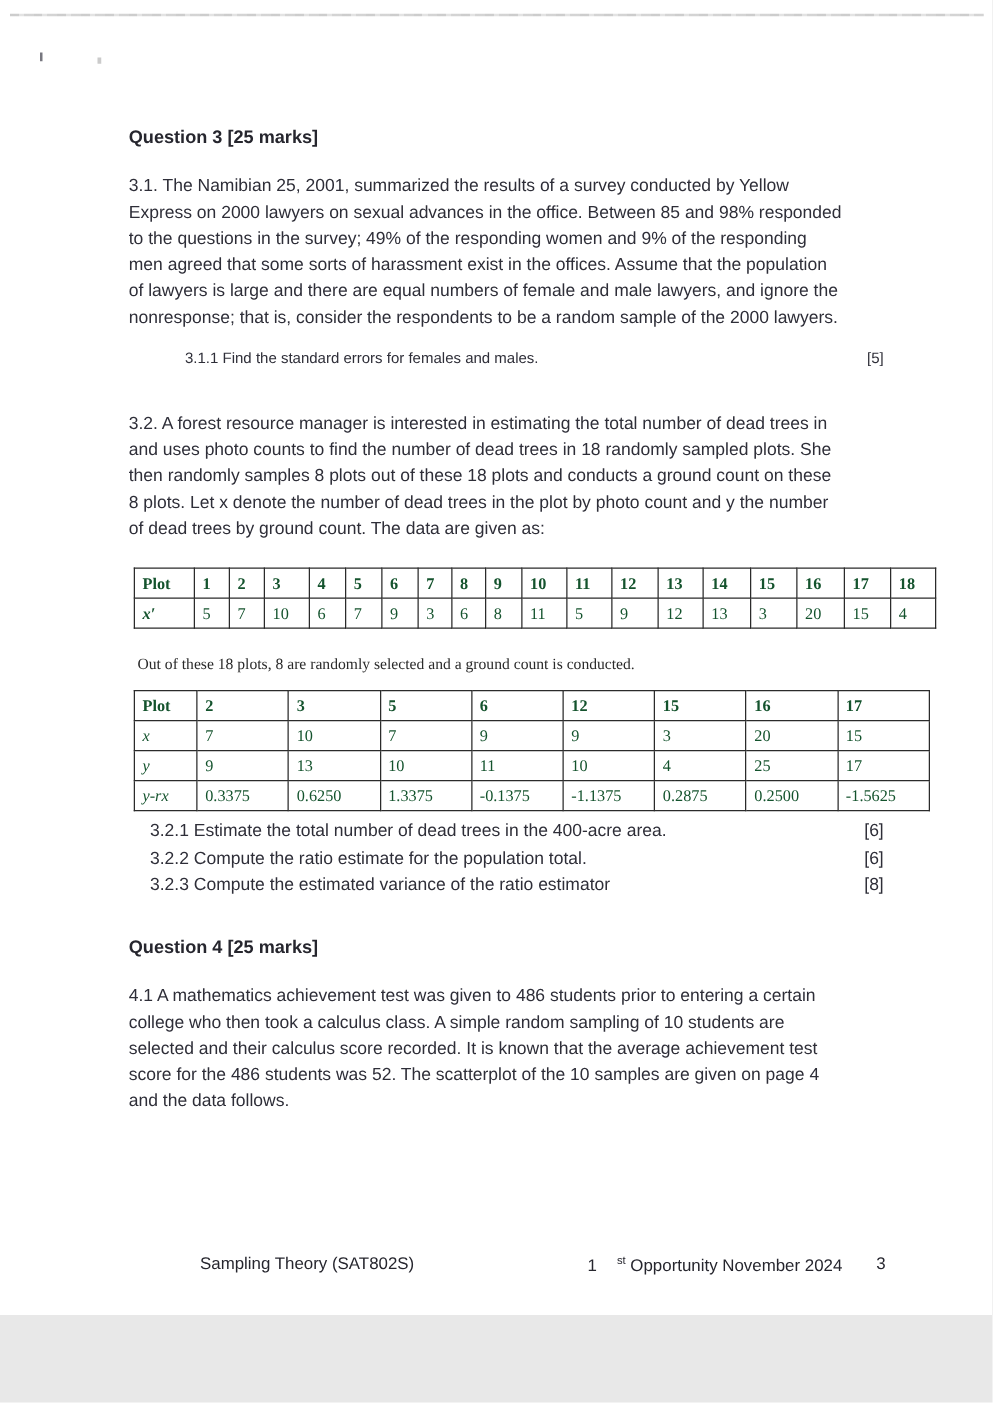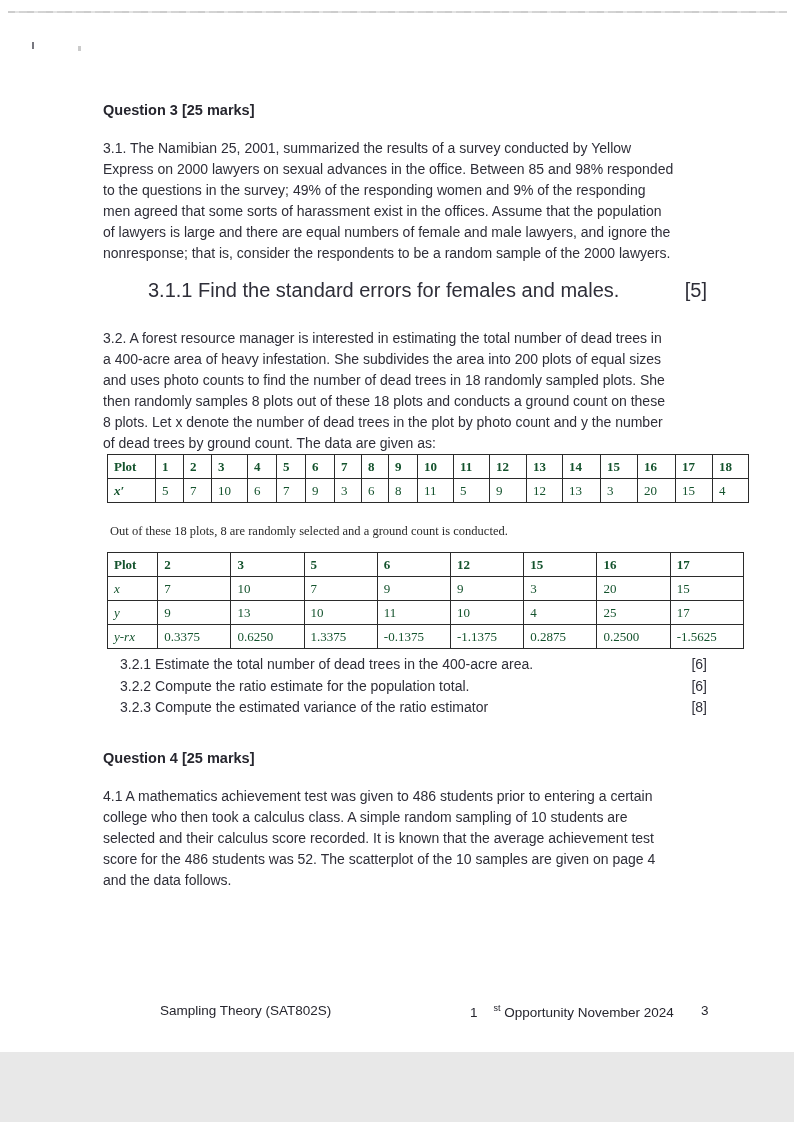--- a/index.html
+++ b/index.html
@@ -21,21 +21,21 @@
     opacity:.85;
   }
   .mark-a { top:42px; left:32px; width:2px; height:7px; background:#55555f; opacity:.8; }
   .mark-b { top:46px; left:78px; width:3px; height:5px; background:#b5b5b5; opacity:.7; }
   .bottom-scan-line { top:1098px; left:85px; width:627px; height:3px; background:#1b2233; }
 
   .heading { font-size:14.5px; font-weight:bold; color:#26262e; }
   .para { font-size:14px; line-height:21px; }
   .para div { white-space:nowrap; }
 
-  .q-row { left:103px; width:604px; display:flex; font-size:20px; }
+  .q-row { left:103px; width:604px; display:flex; font-size:12px; }
   .q-row .marks { margin-left:auto; }
 
   .subq { left:103px; width:604px; font-size:14px; }
   .subq-line { display:flex; line-height:21.5px;gap:24px; }
   .subq-line .t { margin-left:17px; }
   .subq-line .marks { margin-left:auto; }
 
   table.doc {
     border-collapse:collapse;
     table-layout:fixed;
@@ -86,21 +86,20 @@
       <div>nonresponse; that is, consider the respondents to be a random sample of the 2000 lawyers.</div>
     </div>
 
   <div class="abs q-row" style="top:279px;">
     <span class="t" style="margin-left:45px;">3.1.1 Find the standard errors for females and males.</span>
     <span class="marks">[5]</span>
   </div>
 
   <div class="abs para" style="left:103px; top:328px; width:620px;">
       <div>3.2. A forest resource manager is interested in estimating the total number of dead trees in</div>
-      <div>a 400-acre area of heavy infestation. She subdivides the area into 200 plots of equal sizes</div>
       <div>and uses photo counts to find the number of dead trees in 18 randomly sampled plots. She</div>
       <div>then randomly samples 8 plots out of these 18 plots and conducts a ground count on these</div>
       <div>8 plots. Let x denote the number of dead trees in the plot by photo count and y the number</div>
       <div>of dead trees by ground count. The data are given as:</div>
     </div>
 
   <table class="abs doc t1" style="left:107px; top:454px; width:640px;">
     <colgroup>
       <col style="width:48px">
         <col style="width:28px">

